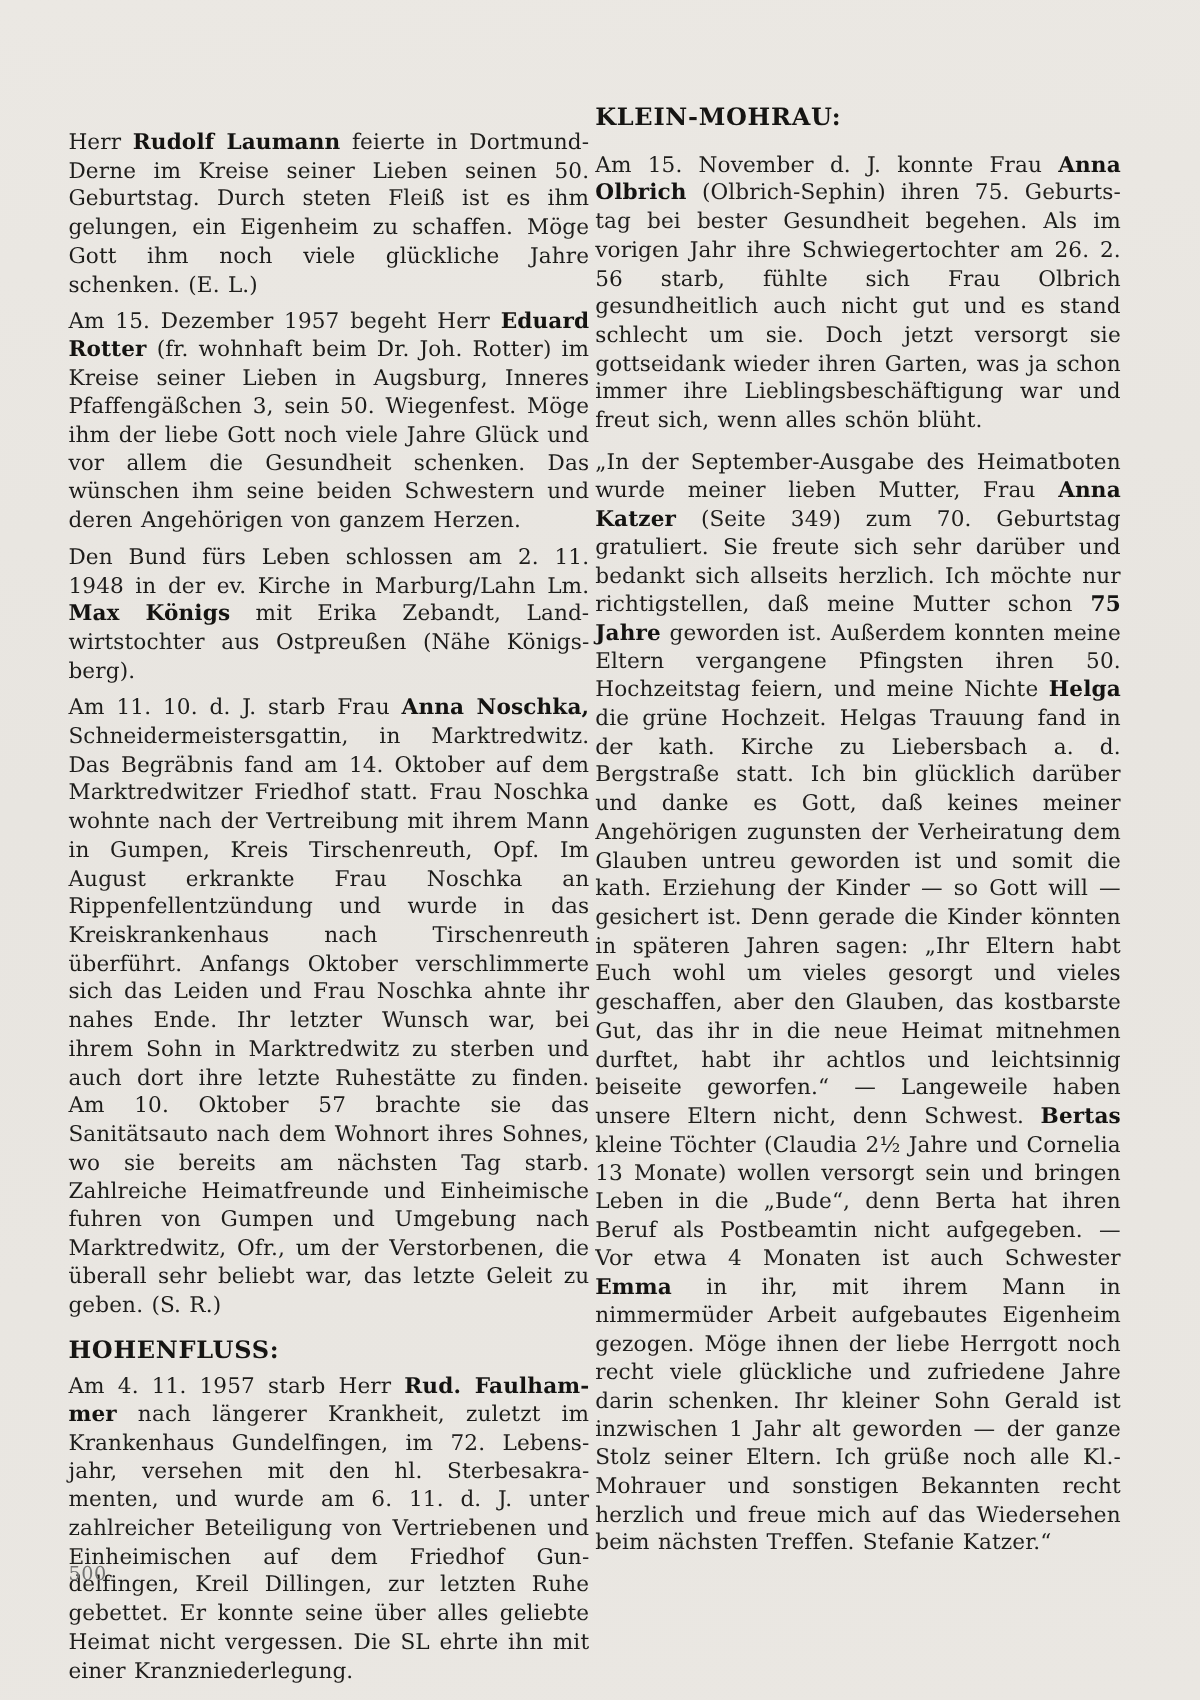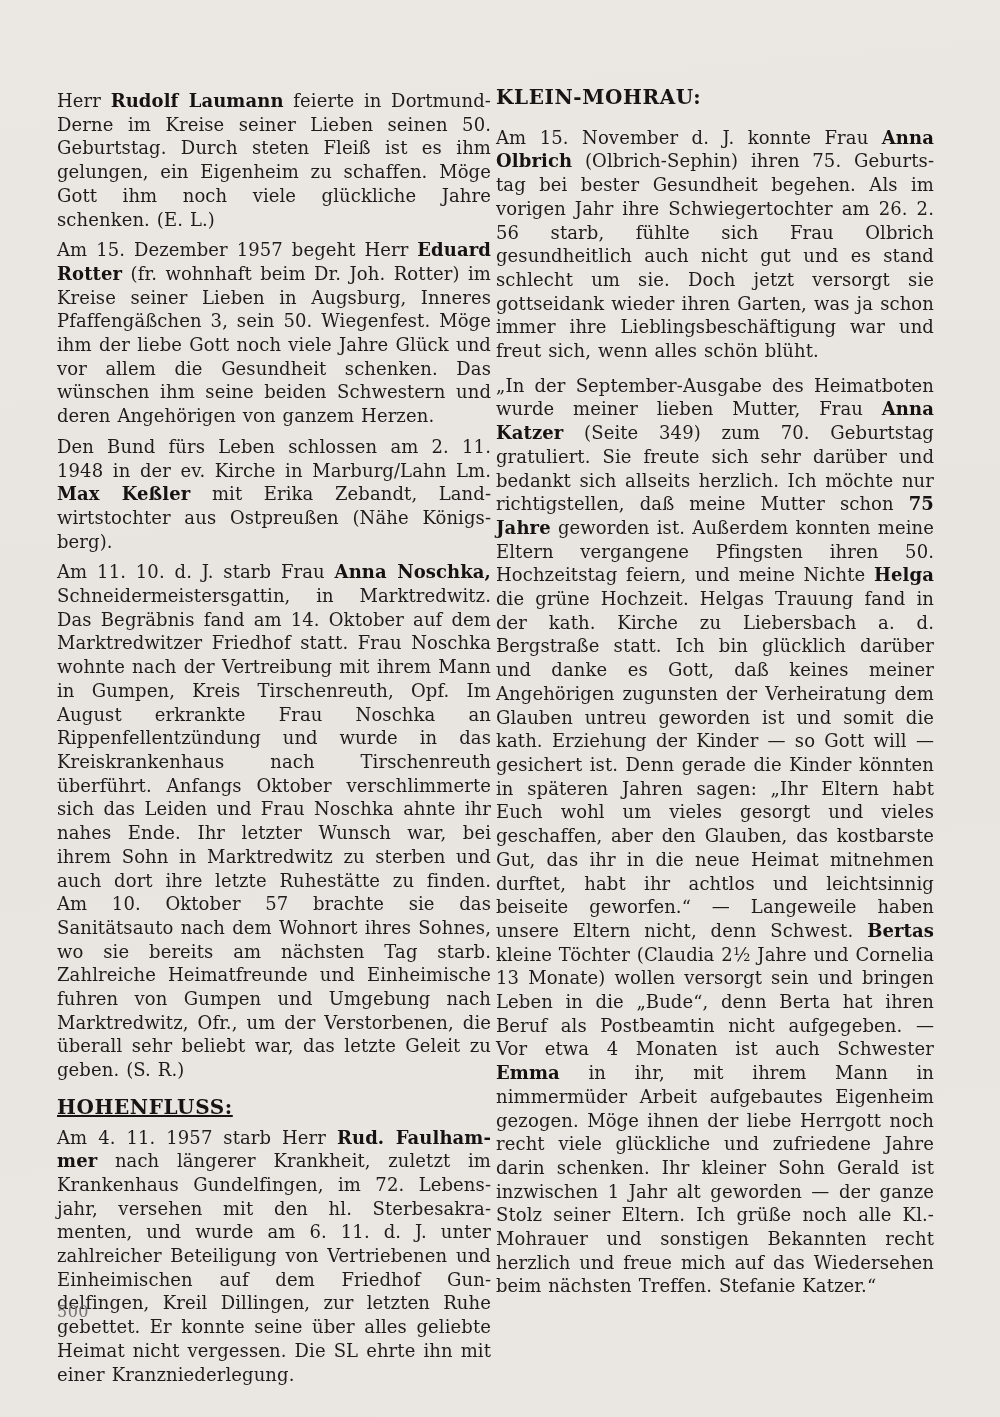--- a/index.html
+++ b/index.html
@@ -22,21 +22,21 @@
   .col {
     position: absolute;
     font-size: 18px;
     line-height: 23.7px;
     text-align: justify;
     word-spacing: 0.06em;
     letter-spacing: 0.1px;
   }
   .col-left {
     left: 57px;
-    top: 89px;
+    top: 107px;
     width: 434px;
   }
   .col-right {
     left: 496px;
     top: 86px;
     width: 438px;
   }
   p.para {
     margin: 0 0 7px 0;
   }
@@ -45,21 +45,20 @@
   }
   .heading {
     font-size: 20px;
     font-weight: bold;
     letter-spacing: 0.6px;
     color: #161513;
     margin: 0 0 6px 0;
   }
   .heading-mid {
     margin-top: 14px;
-    text-decoration: underline;
   }
   .heading-top {
     margin-bottom: 16px;
   }
   .b {
     font-weight: bold;
     color: #141311;
   }
   .page-number {
     position: absolute;
@@ -71,21 +70,21 @@
   }
 </style>
 </head>
 <body>
 
 <div class="page">
 
   <div class="col col-left">
     <p class="para"><span>Herr </span><span class="b">Rudolf Laumann</span><span> feierte in Dort­mund-Derne im Kreise seiner Lieben sei­nen 50. Geburtstag. Durch steten Fleiß ist es ihm gelungen, ein Eigenheim zu schaf­fen. Möge Gott ihm noch viele glückliche Jahre schenken. (E. L.)</span></p>
     <p class="para"><span>Am 15. Dezember 1957 begeht Herr </span><span class="b">Eduard Rotter</span><span> (fr. wohnhaft beim Dr. Joh. Rotter) im Kreise seiner Lieben in Augsburg, In­neres Pfaffengäßchen 3, sein 50. Wiegen­fest. Möge ihm der liebe Gott noch viele Jahre Glück und vor allem die Gesund­heit schenken. Das wünschen ihm seine beiden Schwestern und deren Angehörigen von ganzem Herzen.</span></p>
-    <p class="para"><span>Den Bund fürs Leben schlossen am 2. 11. 1948 in der ev. Kirche in Marburg/Lahn Lm. </span><span class="b">Max Keßler</span><span> mit Erika Zebandt, Land­wirtstochter aus Ostpreußen (Nähe Königs­berg).</span></p>
+    <p class="para"><span>Den Bund fürs Leben schlossen am 2. 11. 1948 in der ev. Kirche in Marburg/Lahn Lm. </span><span class="b">Max Königs</span><span> mit Erika Zebandt, Land­wirtstochter aus Ostpreußen (Nähe Königs­berg).</span></p>
     <p class="para"><span>Am 11. 10. d. J. starb Frau </span><span class="b">Anna Noschka,</span><span> Schneider­meisters­gattin, in Marktredwitz. Das Begräbnis fand am 14. Oktober auf dem Marktredwitzer Friedhof statt. Frau Noschka wohnte nach der Vertreibung mit ihrem Mann in Gumpen, Kreis Tirschen­reuth, Opf. Im August erkrankte Frau Noschka an Rippenfellentzündung und wurde in das Kreiskrankenhaus nach Tir­schenreuth überführt. Anfangs Oktober verschlimmerte sich das Leiden und Frau Noschka ahnte ihr nahes Ende. Ihr letzter Wunsch war, bei ihrem Sohn in Marktred­witz zu sterben und auch dort ihre letzte Ruhestätte zu finden. Am 10. Oktober 57 brachte sie das Sanitätsauto nach dem Wohnort ihres Sohnes, wo sie bereits am nächsten Tag starb. Zahlreiche Heimat­freunde und Einheimische fuhren von Gumpen und Umgebung nach Marktred­witz, Ofr., um der Verstorbenen, die über­all sehr beliebt war, das letzte Geleit zu geben. (S. R.)</span></p>
     <h2 class="heading heading-mid">HOHENFLUSS:</h2>
     <p class="para"><span>Am 4. 11. 1957 starb Herr </span><span class="b">Rud. Faulham­mer</span><span> nach längerer Krankheit, zuletzt im Krankenhaus Gundelfingen, im 72. Lebens­jahr, versehen mit den hl. Sterbesakra­menten, und wurde am 6. 11. d. J. unter zahlreicher Beteiligung von Vertriebenen und Einheimischen auf dem Friedhof Gun­delfingen, Kreil Dillingen, zur letzten Ruhe gebettet. Er konnte seine über alles ge­liebte Heimat nicht vergessen. Die SL ehrte ihn mit einer Kranzniederlegung.</span></p>
   </div>
 
   <div class="col col-right">
     <h2 class="heading heading-top">KLEIN-MOHRAU:</h2>
     <p class="para"><span>Am 15. November d. J. konnte Frau </span><span class="b">Anna Olbrich</span><span> (Olbrich-Sephin) ihren 75. Geburts­tag bei bester Gesundheit begehen. Als im vorigen Jahr ihre Schwiegertochter am 26. 2. 56 starb, fühlte sich Frau Olbrich gesundheitlich auch nicht gut und es stand schlecht um sie. Doch jetzt versorgt sie gottseidank wieder ihren Garten, was ja schon immer ihre Lieblings­beschäftigung war und freut sich, wenn alles schön blüht.</span></p>
     <p class="para"><span>„In der September-Ausgabe des Heimat­boten wurde meiner lieben Mutter, Frau </span><span class="b">Anna Katzer</span><span> (Seite 349) zum 70. Geburts­tag gratuliert. Sie freute sich sehr darüber und bedankt sich allseits herzlich. Ich möchte nur richtigstellen, daß meine Mut­ter schon </span><span class="b">75 Jahre</span><span> geworden ist. Außer­dem konnten meine Eltern vergangene Pfingsten ihren 50. Hochzeitstag feiern, und meine Nichte </span><span class="b">Helga</span><span> die grüne Hochzeit. Helgas Trauung fand in der kath. Kirche zu Liebersbach a. d. Bergstraße statt. Ich bin glücklich darüber und danke es Gott, daß keines meiner Angehörigen zugunsten der Verheiratung dem Glauben untreu ge­worden ist und somit die kath. Erziehung der Kinder — so Gott will — gesichert ist. Denn gerade die Kinder könnten in spä­teren Jahren sagen: „Ihr Eltern habt Euch wohl um vieles gesorgt und vieles geschaf­fen, aber den Glauben, das kostbarste Gut, das ihr in die neue Heimat mitnehmen durftet, habt ihr achtlos und leichtsinnig beiseite geworfen.“ — Langeweile haben unsere Eltern nicht, denn Schwest. </span><span class="b">Bertas</span><span> kleine Töchter (Claudia 2½ Jahre und Cor­nelia 13 Monate) wollen versorgt sein und bringen Leben in die „Bude“, denn Berta hat ihren Beruf als Postbeamtin nicht auf­gegeben. — Vor etwa 4 Monaten ist auch Schwester </span><span class="b">Emma</span><span> in ihr, mit ihrem Mann in nimmermüder Arbeit aufgebautes Ei­genheim gezogen. Möge ihnen der liebe Herrgott noch recht viele glückliche und zufriedene Jahre darin schenken. Ihr klei­ner Sohn Gerald ist inzwischen 1 Jahr alt geworden — der ganze Stolz seiner Eltern. Ich grüße noch alle Kl.-Mohrauer und son­stigen Bekannten recht herzlich und freue mich auf das Wiedersehen beim nächsten Treffen. Stefanie Katzer.“</span></p>
   </div>

